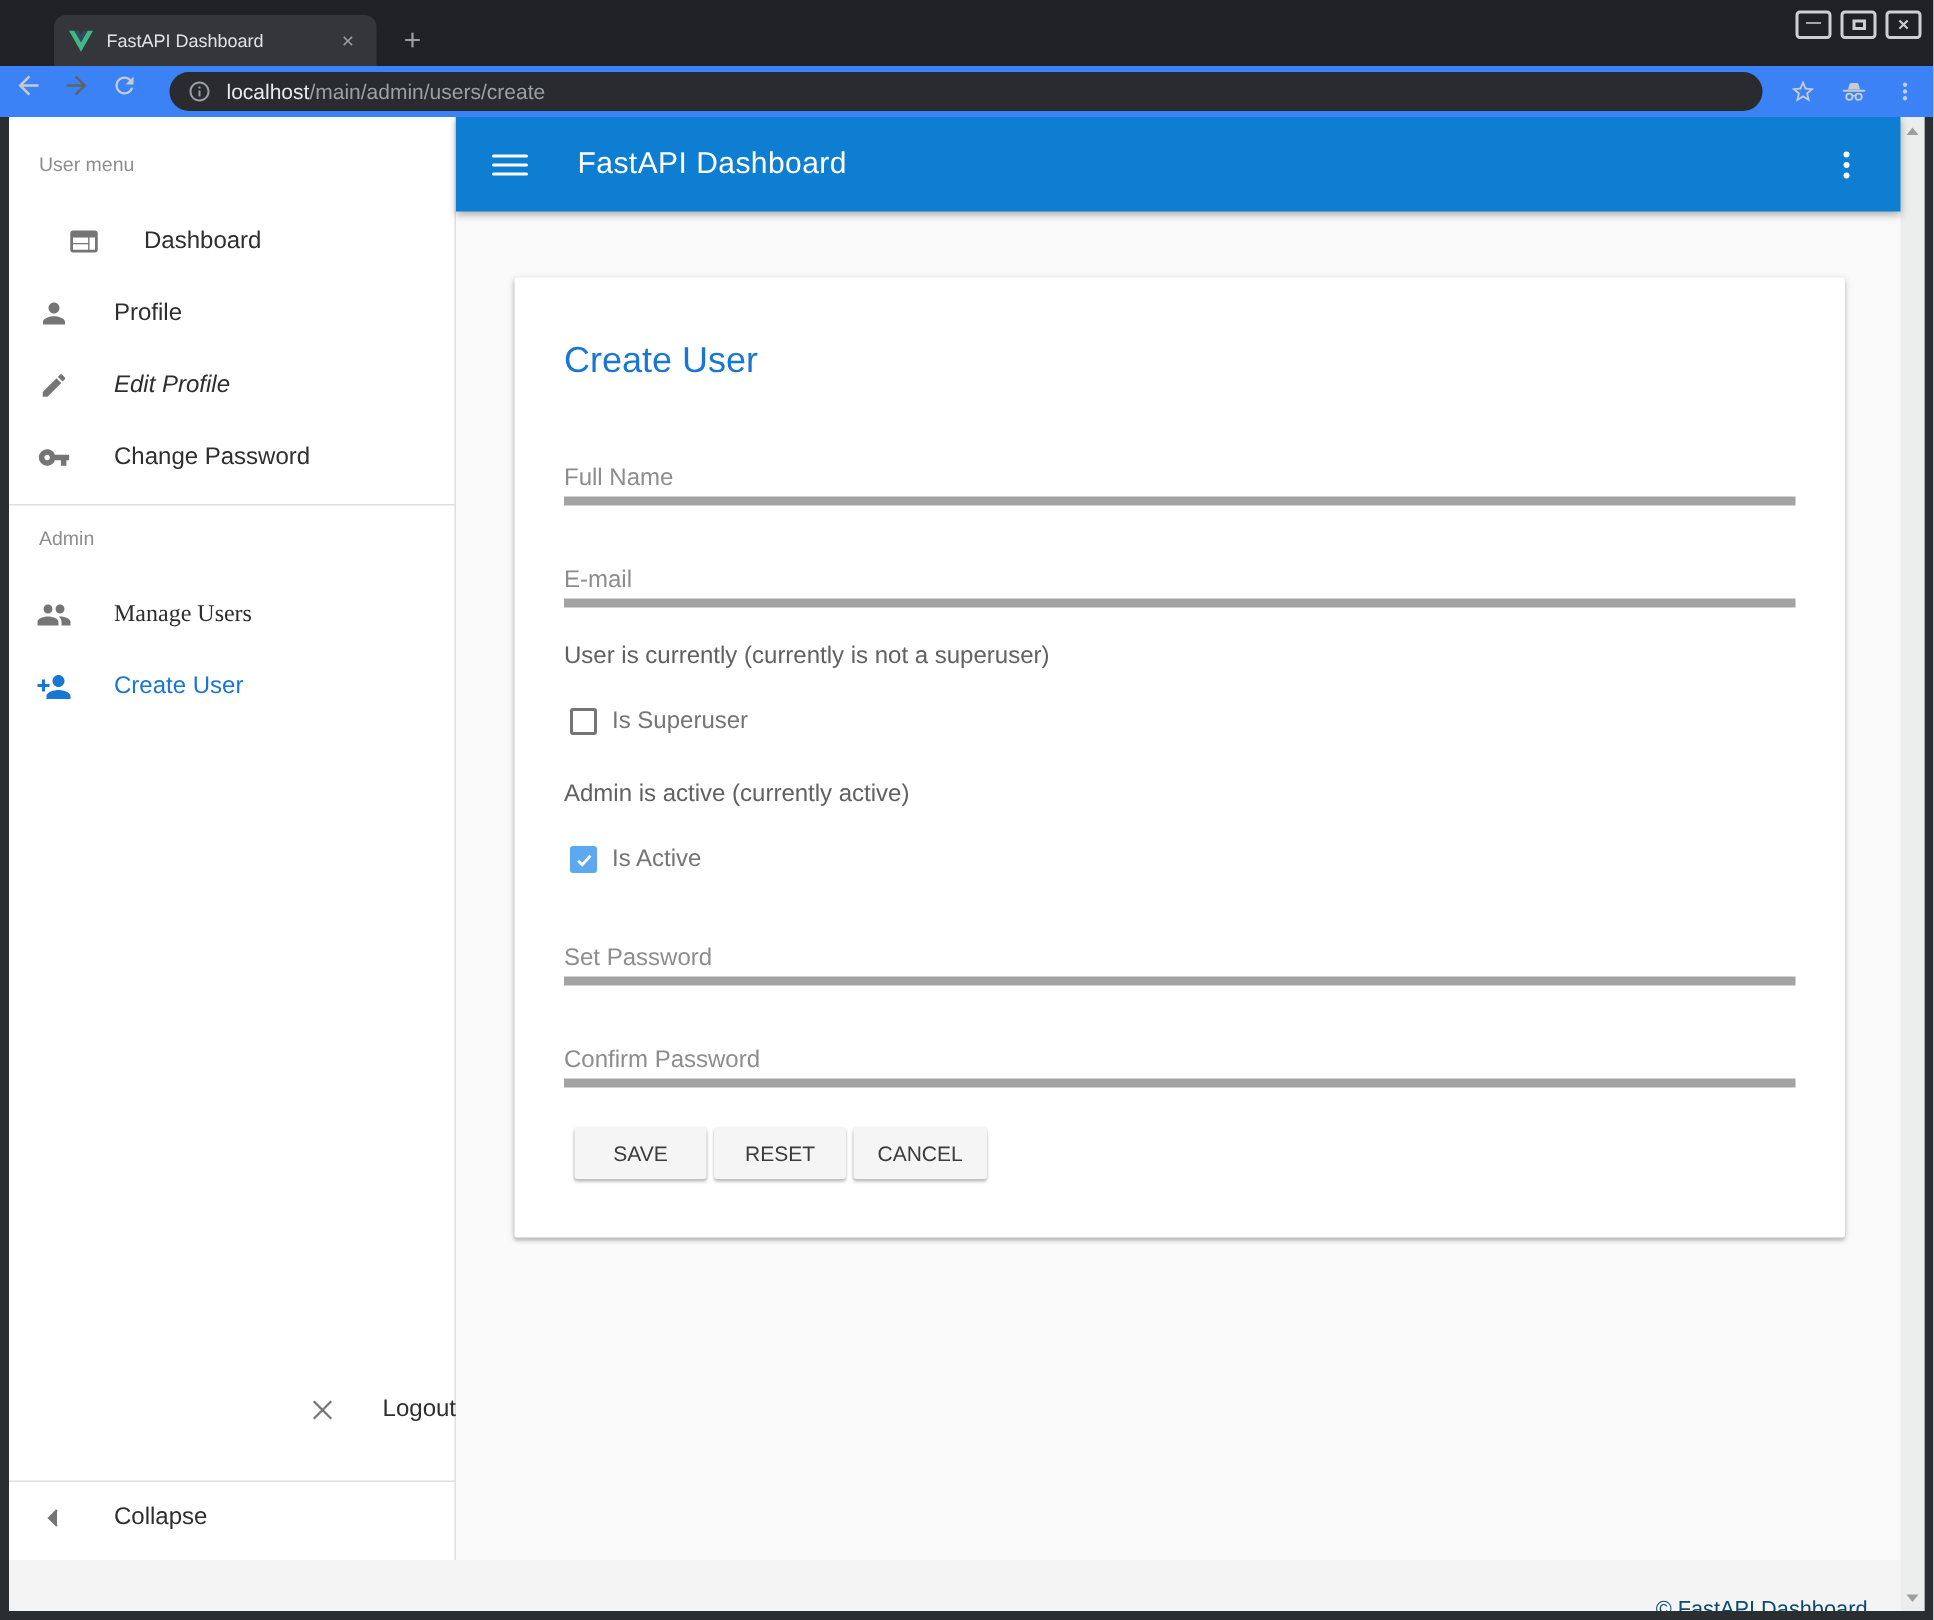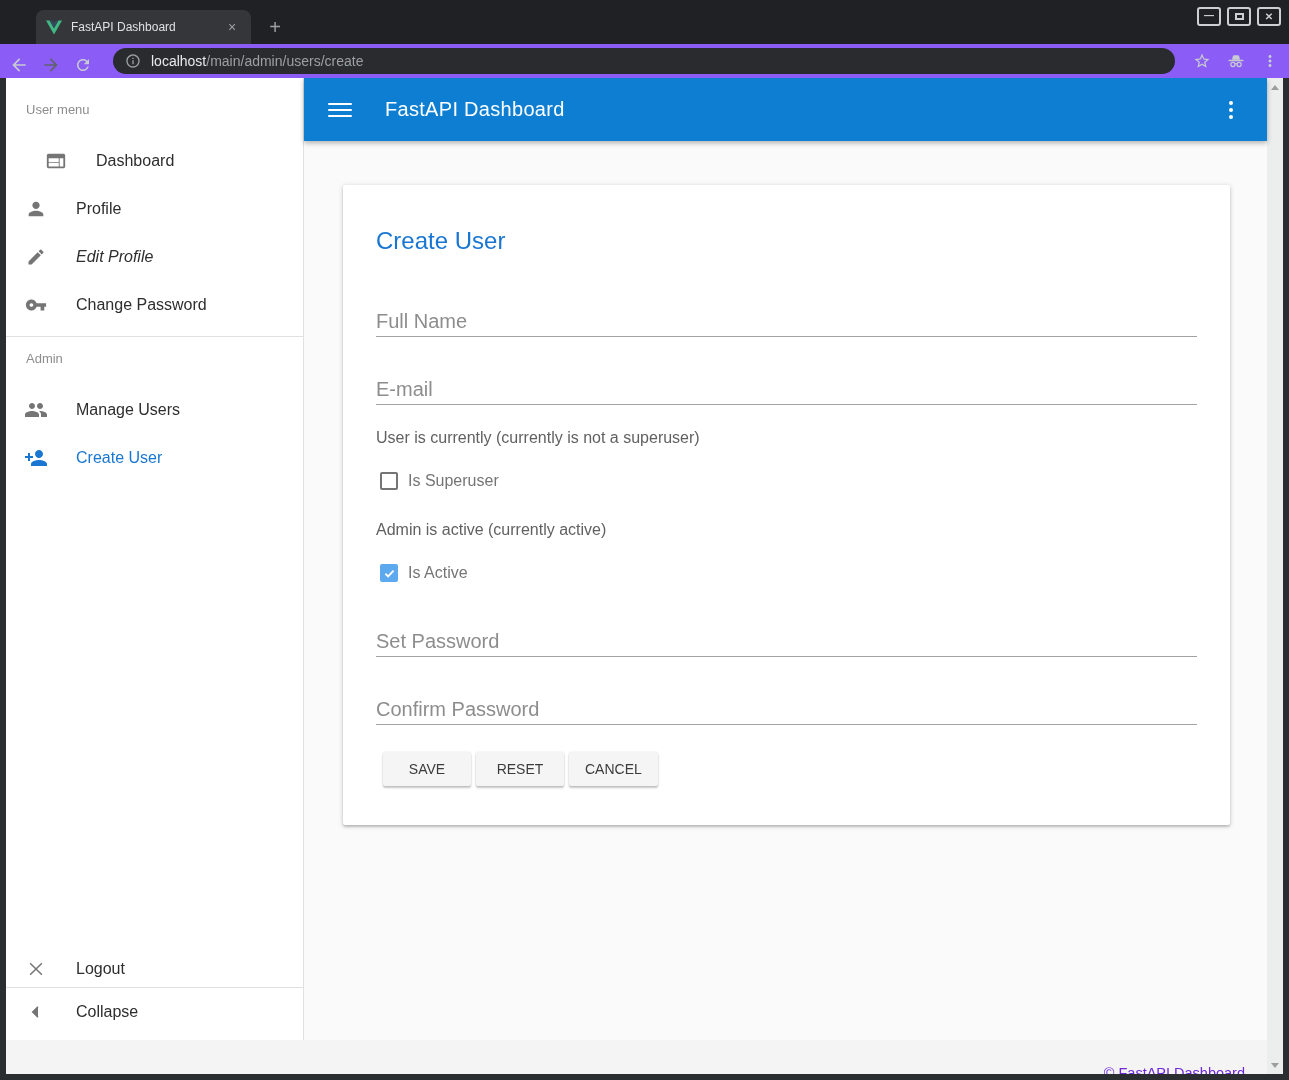--- a/index.html
+++ b/index.html
@@ -14,22 +14,22 @@
   .tab-close { color:#9aa0a6; font-size:14px; width:18px; height:18px; line-height:18px; text-align:center; border-radius:50%; }
   .newtab { position:absolute; left:262px; top:14px; width:26px; height:26px; color:#9aa0a6; font-size:20px;
             line-height:26px; text-align:center; border-radius:50%; }
   .wctrls { position:absolute; right:8px; top:7px; display:flex; gap:6px; }
   .wbtn { width:24px; height:19px; border:2px solid #cdd0d3; border-radius:3px; position:relative; }
   .wbtn span { position:absolute; inset:0; display:flex; align-items:center; justify-content:center;
                color:#cdd0d3; font-size:10px; font-weight:bold; }
   .wbtn.min span { align-items:flex-end; padding-bottom:3px; }
   .wbtn.max span i { display:block; width:9px; height:7px; border:2px solid #cdd0d3; }
 
-  .toolbar { position:absolute; top:44px; left:0; right:0; height:34px; background:#8b5cf6;
-             display:flex; align-items:flex-end; }
+  .toolbar { position:absolute; top:44px; left:0; right:0; height:34px; background:#3b82f6;
+             display:flex; align-items:flex-start; }
   .navic { width:26px; height:26px; display:flex; align-items:center; justify-content:center; margin-left:6px; border-radius:50%; }
   .navic svg { fill:#c8ccd0; }
   .navic.disabled svg { fill:#5f6368; }
   .omnibox { position:absolute; left:113px; right:114px; top:4px; height:26px; background:#2a2b2e;
              border-radius:13px; display:flex; align-items:center; padding:0 12px; }
   .omnibox svg { fill:#9aa0a6; flex:none; }
   .url { font-size:14px; margin-left:10px; white-space:nowrap; }
   .url .host { color:#e8eaed; }
   .url .path { color:#9aa0a6; }
   .tb-right { position:absolute; right:6px; top:4px; display:flex; align-items:center; gap:8px; }
@@ -57,37 +57,37 @@
   .appbar .burger i { display:block; height:2px; background:#fff; border-radius:1px; }
   .appbar .title { margin-left:33px; color:#ffffff; font-size:20px; font-weight:500; letter-spacing:.3px; }
   .appbar .dots { position:absolute; right:24px; top:50%; transform:translateY(-50%); width:24px; height:24px;
                   display:flex; flex-direction:column; align-items:center; justify-content:center; gap:3px; cursor:pointer; }
   .appbar .dots i { width:4px; height:4px; background:#fff; border-radius:50%; }
 
   
   .card { position:absolute; left:337px; top:107px; width:887px; height:640px; background:#fff;
           border-radius:2px; box-shadow:0 1px 5px rgba(0,0,0,.2), 0 2px 2px rgba(0,0,0,.14); }
   .card-title { position:absolute; left:33px; top:42px; font-size:24px; font-weight:500; color:#1976d2; }
-  .fld { position:absolute; left:33px; width:821px; height:30px; border:none; border-bottom:1px solid #a3a3a3;
-         background:transparent; font-size:20px; color:#212121; font-family:"Liberation Sans",sans-serif; outline:none; }
+  .fld { position:absolute; left:33px; width:821px; height:30px; border:none; border-bottom:6px solid #a3a3a3;
+         background:transparent; font-size:16px; color:#212121; font-family:"Liberation Sans",sans-serif; outline:none; }
   .fld::placeholder { color:#8d8d8d; opacity:1; }
   .hint { position:absolute; left:33px; font-size:16px; color:#616161; }
   .chkrow { position:absolute; left:37px; display:flex; align-items:center; cursor:pointer; }
   .chkbox { width:18px; height:18px; border:2px solid #757575; border-radius:2px; background:#fff; }
   .chkbox.checked { border-color:#5da9f0; background:#5da9f0; display:flex; align-items:center; justify-content:center; }
   .chklbl { margin-left:10px; font-size:16px; color:#757575; }
   .btnrow { position:absolute; left:40px; top:567px; display:flex; gap:5px;justify-content:space-between; }
   .mbtn { height:34px; padding:0 16px; min-width:88px; background:#f5f5f5; border:none; border-radius:2px;
           font-family:"Liberation Sans",sans-serif; font-size:14px; font-weight:500; color:#3c3c3c;
           box-shadow:0 2px 2px rgba(0,0,0,.22), 0 0 2px rgba(0,0,0,.12); cursor:pointer; }
 
   
   .footer { position:absolute; left:0; top:962px; width:1261px; height:34px; background:#f4f4f4;
             display:flex; align-items:center; justify-content:flex-end; padding-right:22px; }
-  .footer .copy { font-size:14.5px; color:#6d28d9;margin-top:32px; }
+  .footer .copy { font-size:14.5px; color:#0c4a6e;margin-top:32px; }
 
   
   .pscroll { position:absolute; right:0; top:0; width:16px; height:996px; background:#eceeee; }
   .pscroll .arr { position:absolute; left:0; width:16px; height:14px; display:flex; align-items:center; justify-content:center; }
   .pscroll .arr i { width:0; height:0; border-left:4px solid transparent; border-right:4px solid transparent; }
   .pscroll .up { top:2px; } .pscroll .up i { border-bottom:5px solid #9a9e9c; }
   .pscroll .down { bottom:2px; } .pscroll .down i { border-top:5px solid #9a9e9c; }
 </style>
 </head>
 <body>
@@ -201,39 +201,39 @@
           <svg width="22" height="22" viewBox="0 0 24 24">
               <path d="M12.65 10C11.83 7.67 9.61 6 7 6c-3.31 0-6 2.69-6 6s2.69 6 6 6c2.61 0 4.83-1.67 5.65-4H17v4h4v-4h2v-4H12.65zM7 14c-1.1 0-2-.9-2-2s.9-2 2-2 2 .9 2 2-.9 2-2 2z"></path>
             </svg>
         </span>
         <span class="lbl">Change Password</span>
       </div>
 
       <div class="side-div" style="top:258px;"></div>
       <div class="side-label" style="top:273px;">Admin</div>
 
-      <div class="side-item" style="top:308px;">
+      <div class="side-item" style="top:308px;font-family:Liberation Serif, serif;">
         <span class="ic">
           <svg width="24" height="24" viewBox="0 0 24 24">
               <path d="M16 11c1.66 0 2.99-1.34 2.99-3S17.66 5 16 5c-1.66 0-3 1.34-3 3s1.34 3 3 3zm-8 0c1.66 0 2.99-1.34 2.99-3S9.66 5 8 5C6.34 5 5 6.34 5 8s1.34 3 3 3zm0 2c-2.33 0-7 1.17-7 3.5V19h14v-2.5c0-2.33-4.67-3.5-7-3.5zm8 0c-.29 0-.62.02-.97.05 1.16.84 1.97 1.97 1.97 3.45V19h6v-2.5c0-2.33-4.67-3.5-7-3.5z"></path>
             </svg>
         </span>
         <span class="lbl">Manage Users</span>
       </div>
 
       <div class="side-item active" style="top:356px;">
         <span class="ic">
           <svg width="24" height="24" viewBox="0 0 24 24">
               <path d="M15 12c2.21 0 4-1.79 4-4s-1.79-4-4-4-4 1.79-4 4 1.79 4 4 4zm-9-2V7H4v3H1v2h3v3h2v-3h3v-2H6zm9 4c-2.67 0-8 1.34-8 4v2h16v-2c0-2.66-5.33-4-8-4z"></path>
             </svg>
         </span>
         <span class="lbl">Create User</span>
       </div>
 
-      <div class="side-item" style="top:867px;">
+      <div class="side-item" style="top:838px;justify-content:flex-end;">
         <span class="ic">
           <svg width="20" height="20" viewBox="0 0 24 24" fill="none" stroke="#757575" stroke-width="1.8">
               <path d="M5 5 L19 19 M19 5 L5 19"></path>
             </svg>
         </span>
         <span class="lbl">Logout</span>
       </div>
       <div class="side-div" style="top:909px;"></div>
       <div class="side-item" style="top:910px;">
         <span class="ic">

